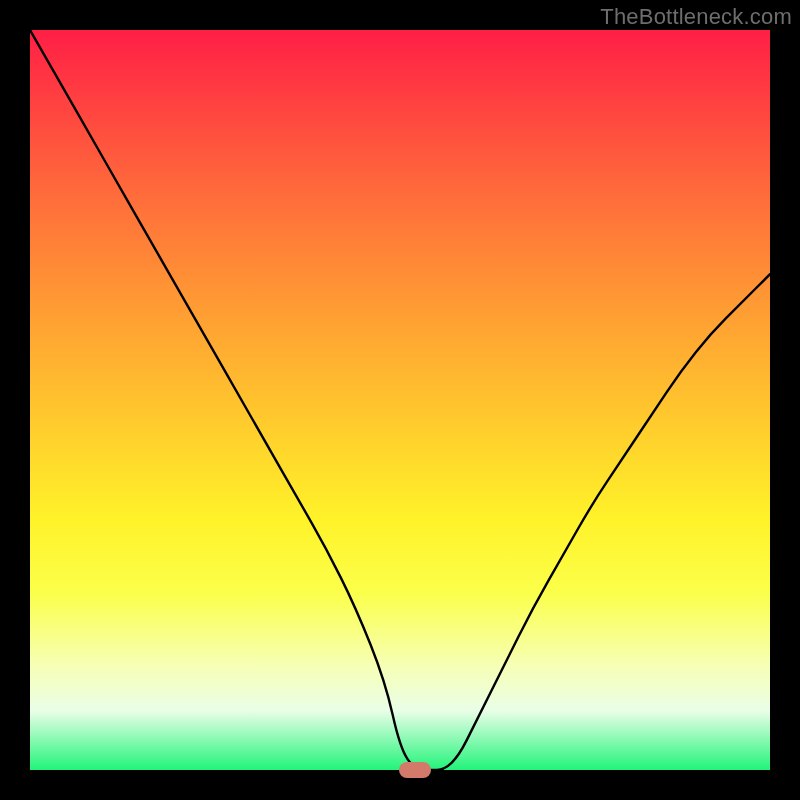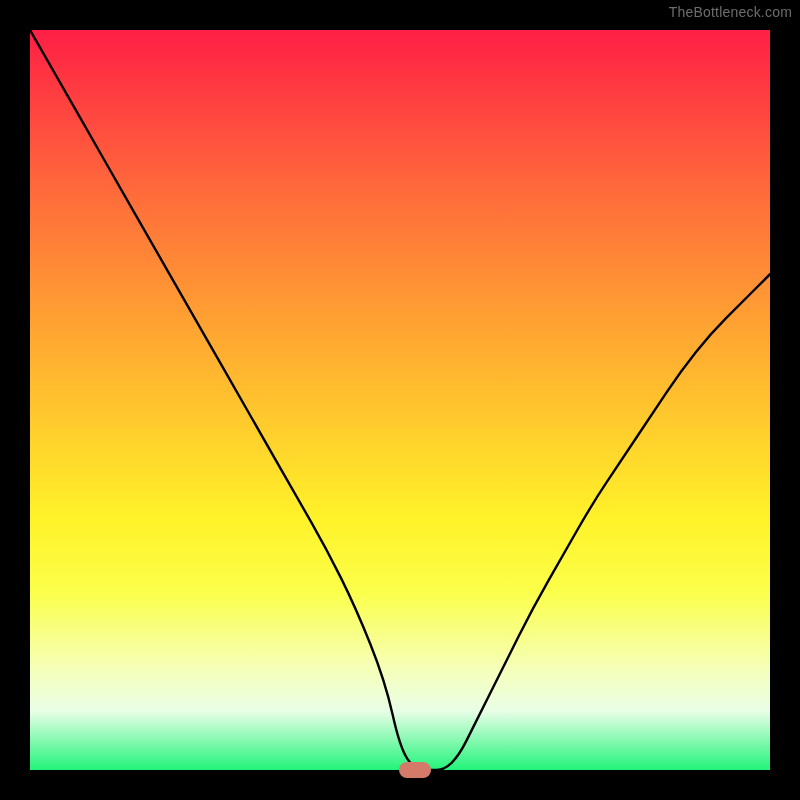--- a/index.html
+++ b/index.html
@@ -37,21 +37,21 @@
       #f6ffb6 86%,
       #e9fee7 92%,
       #22f47a 100%
     );
   }
   .watermark {
     position: absolute;
     top: 4px;
     right: 8px;
     color: #6d6d6d;
-    font-size: 14px;
+    font-size: 22px;
     letter-spacing: 0.2px;
     font-weight: 500;
   }
   svg.curve {
     position: absolute;
     left: 0;
     top: 0;
     width: 740px;
     height: 740px;
   }

